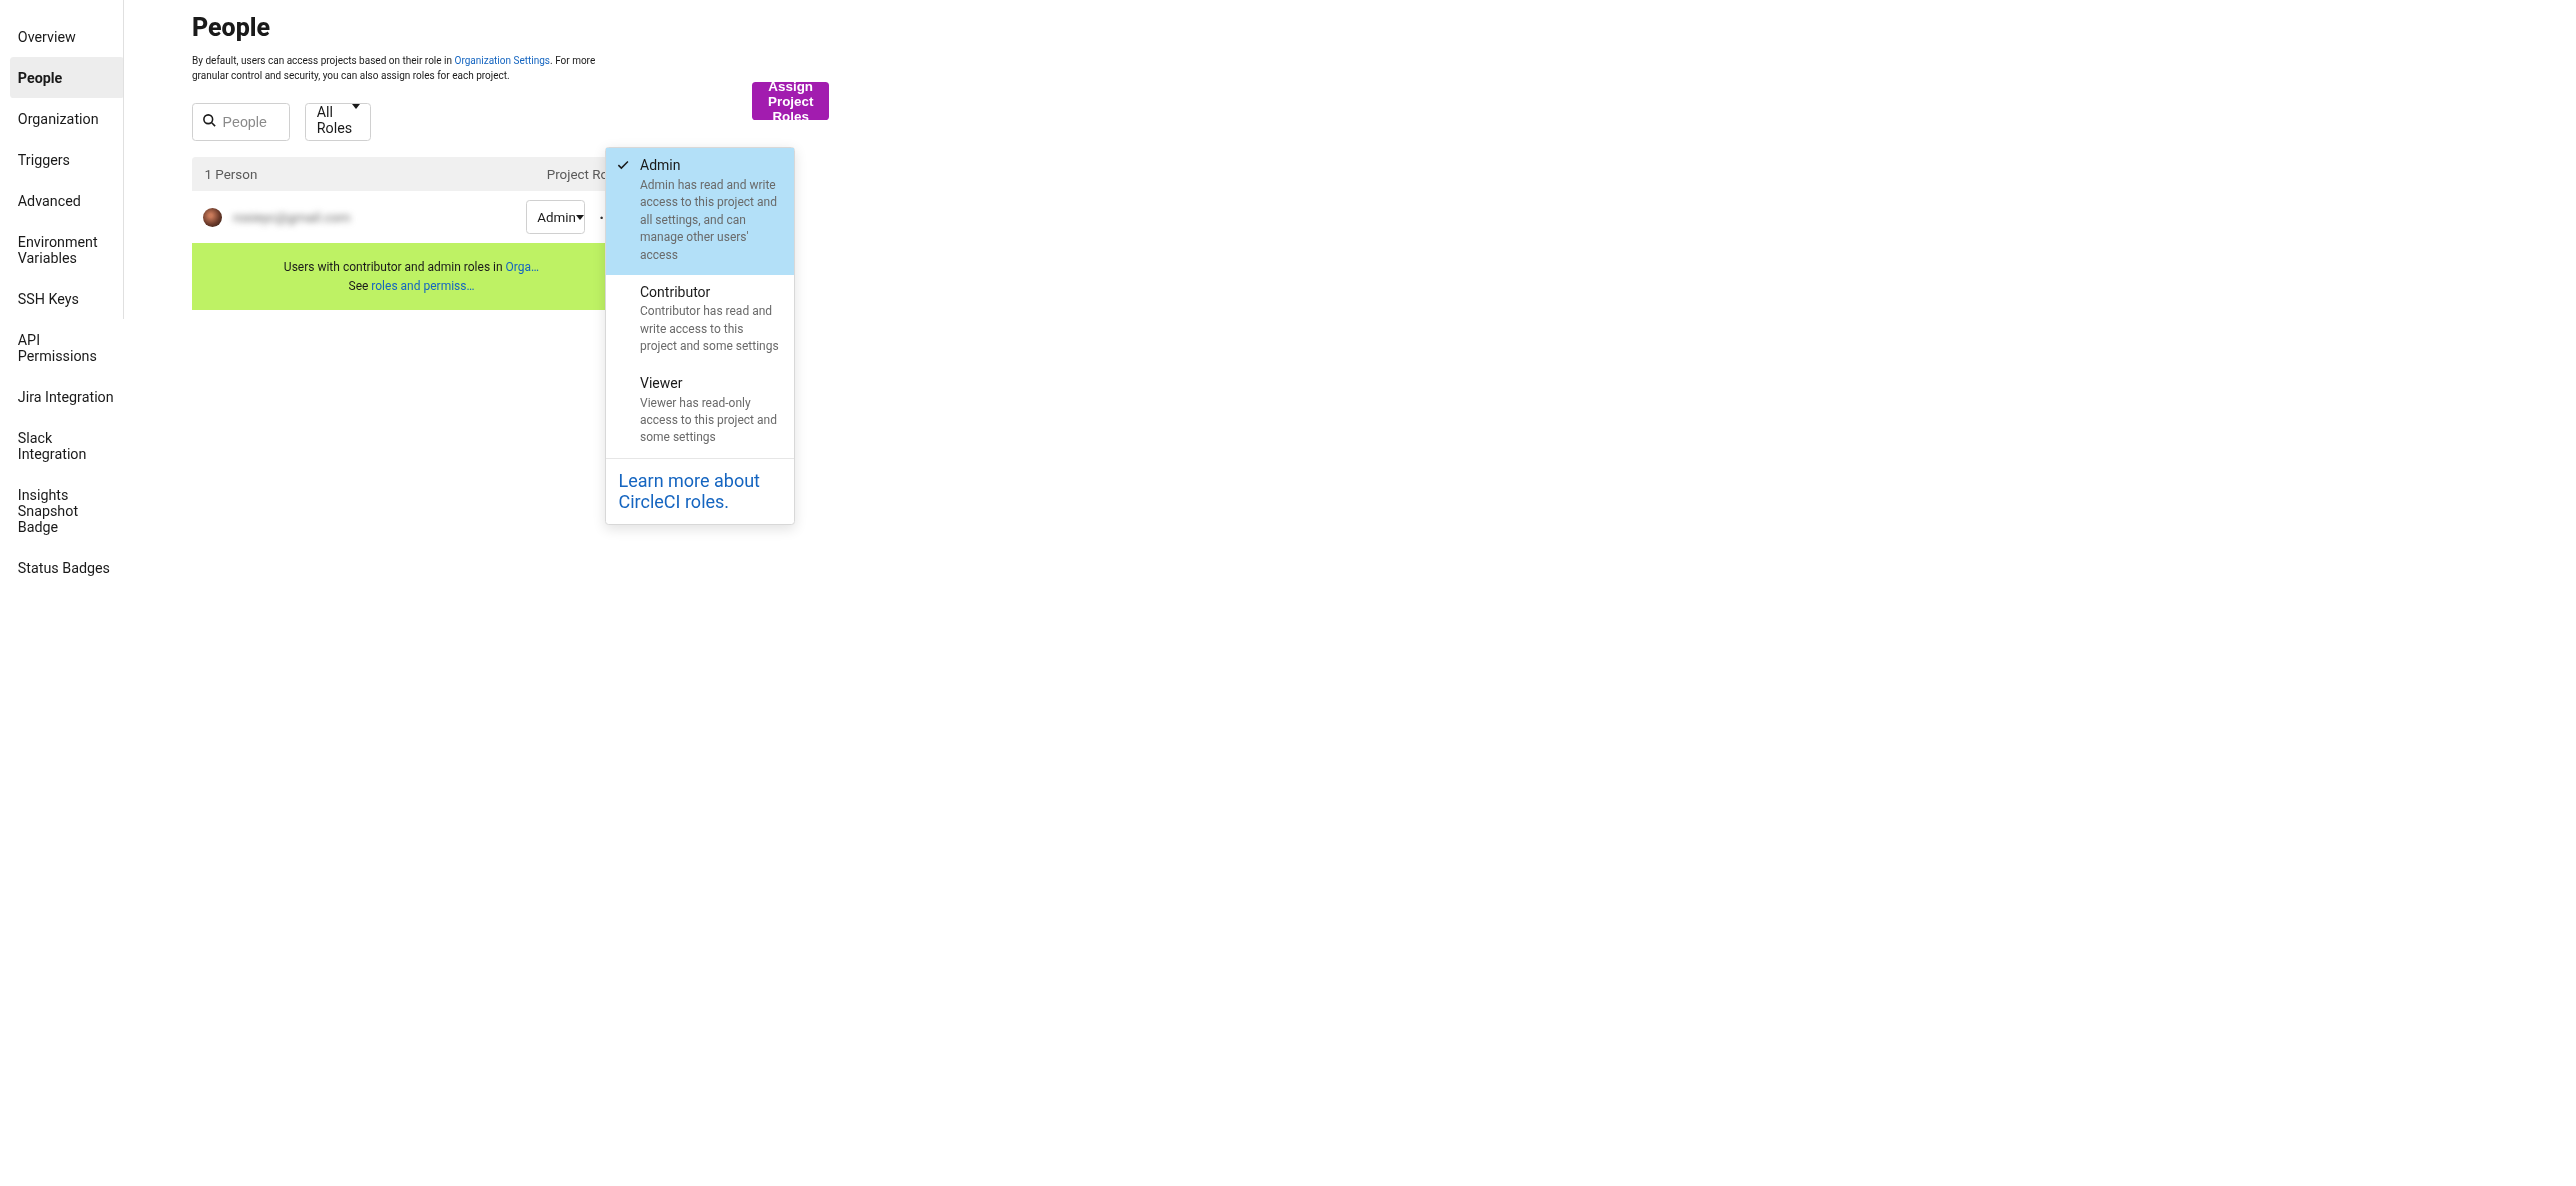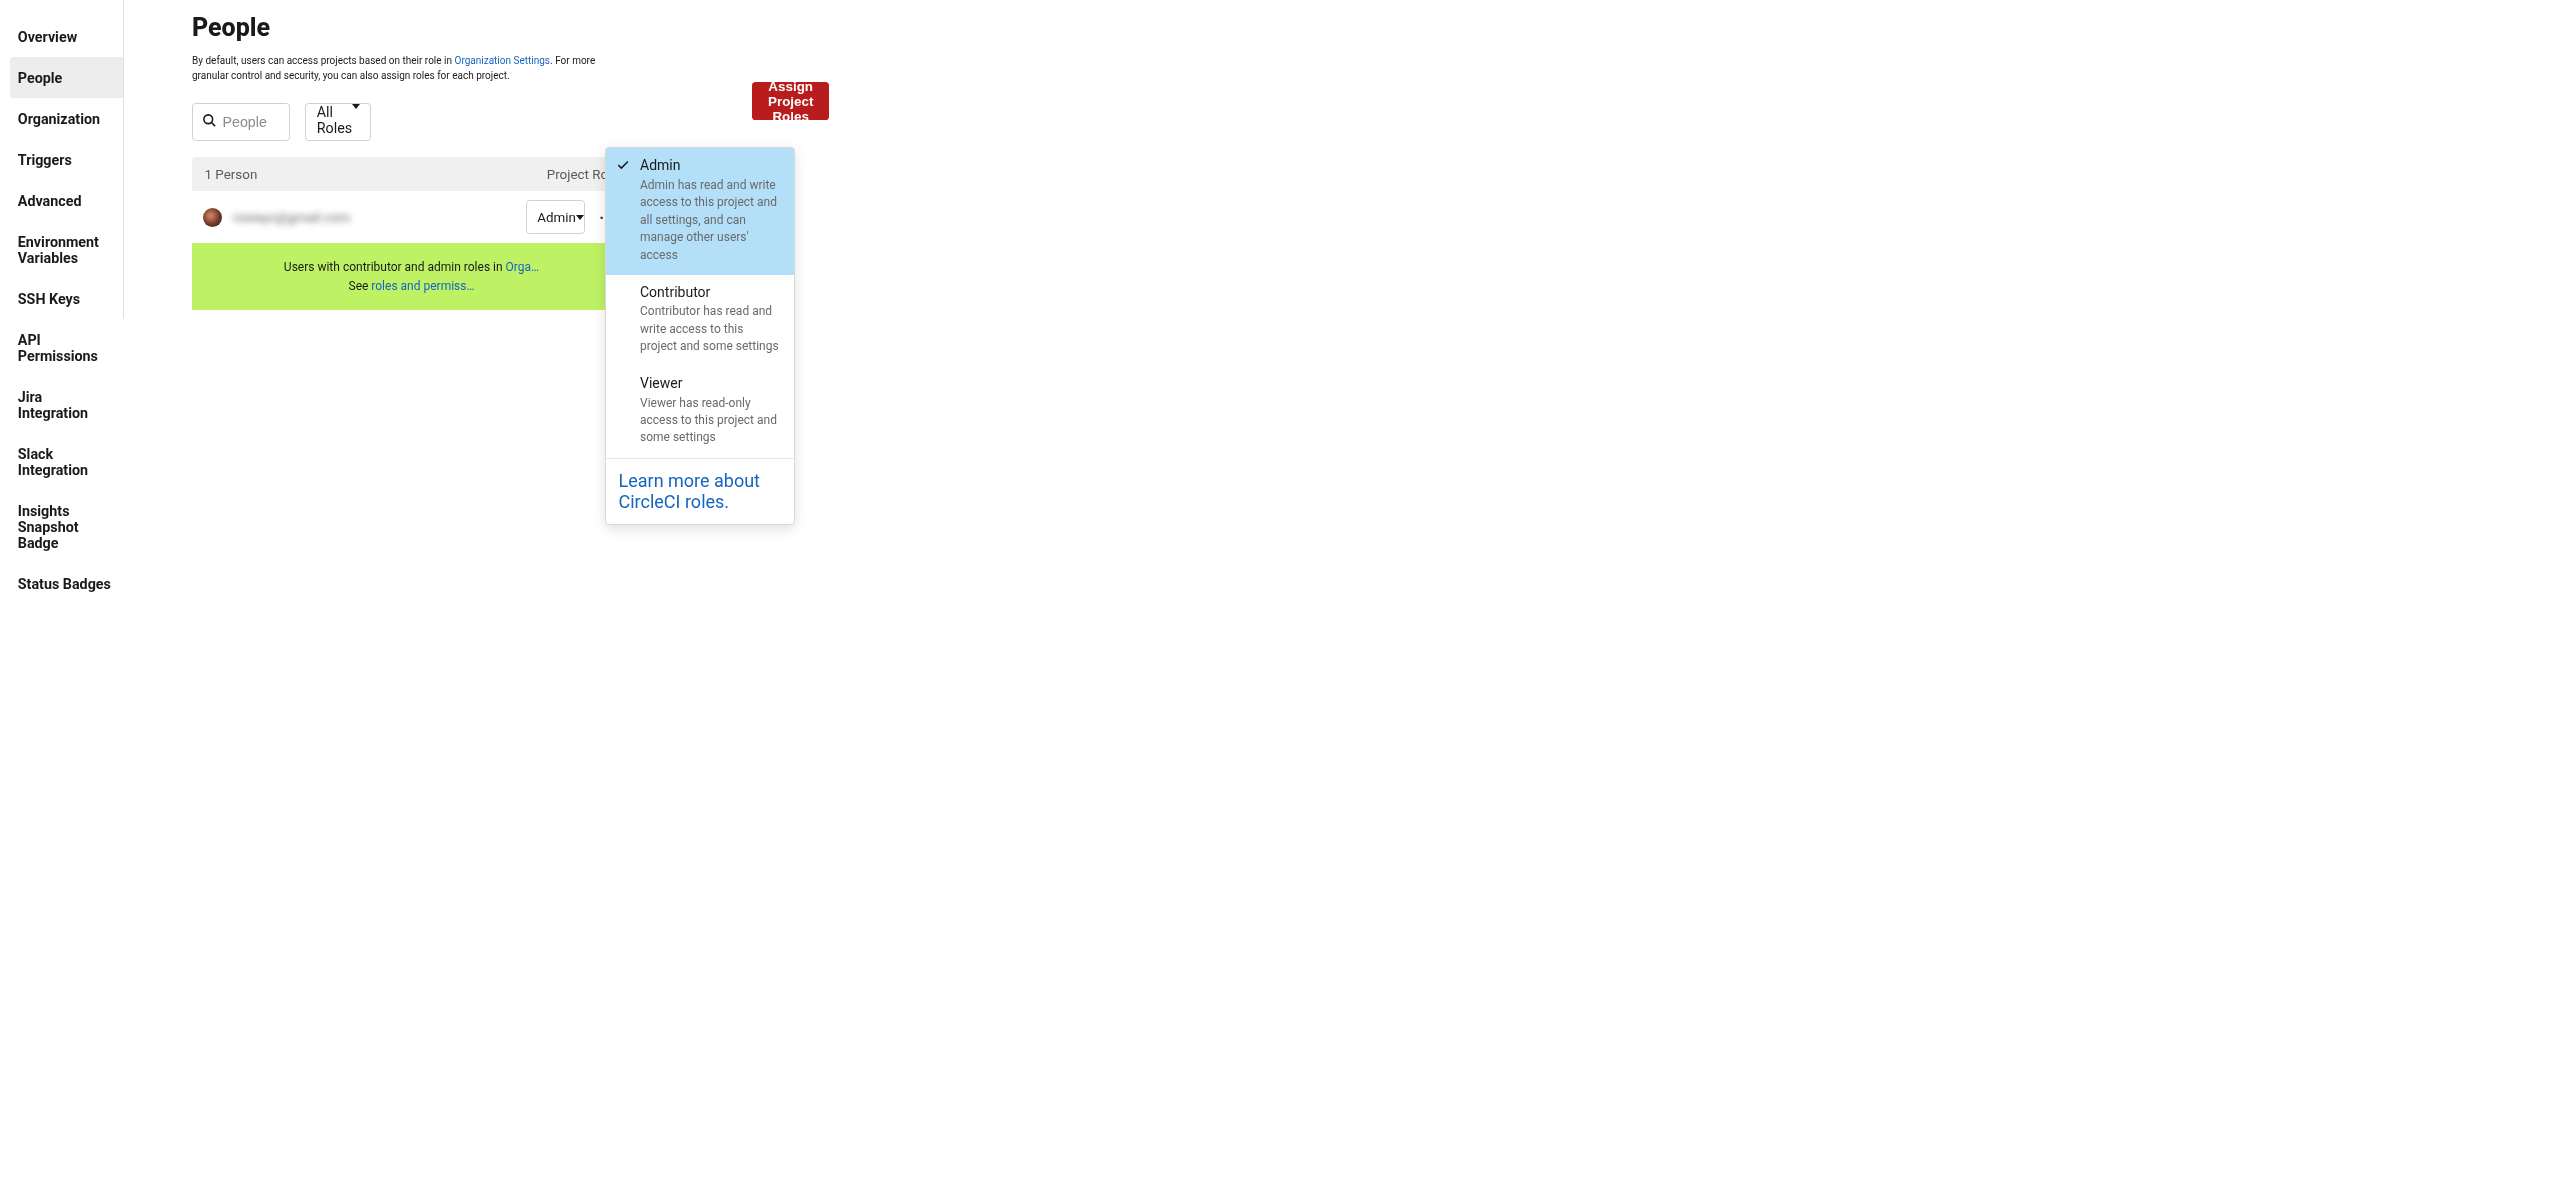--- a/index.html
+++ b/index.html
@@ -16,21 +16,20 @@
     left: 9.8px;
     top: 16px;
     width: 114px;
   }
   .sidebar-item {
     padding: 12.5px 8px;
     font-size: 14.3px;
     color: #1a1a1a;
     cursor: pointer;
     border-radius: 3.6px;
-    font-weight: bold;
   }
   .sidebar-item.active {
     background: #ededed;
     font-weight: 700;
   }
   .divider-vertical {
     position: absolute;
     left: 123px;
     top: 0;
     width: 0.9px;
@@ -111,21 +110,21 @@
     border-left: 4.5px solid transparent;
     border-right: 4.5px solid transparent;
     border-top: 5.4px solid #1a1a1a;
   }
   .assign-btn {
     position: absolute;
     left: 560px;
     top: 69px;
     height: 38px;
     padding: 0 16px;
-    background: #b91c1c;
+    background: #a21caf;
     color: #fff;
     border: none;
     border-radius: 3.6px;
     font-size: 13.4px;
     font-weight: 600;
     cursor: pointer;
     display: flex;
     align-items: center;
   }
   .table {

